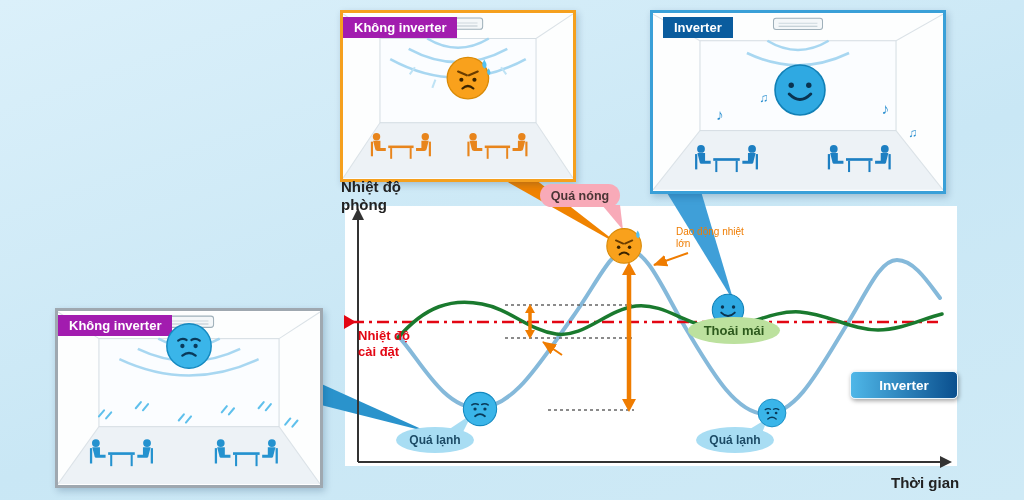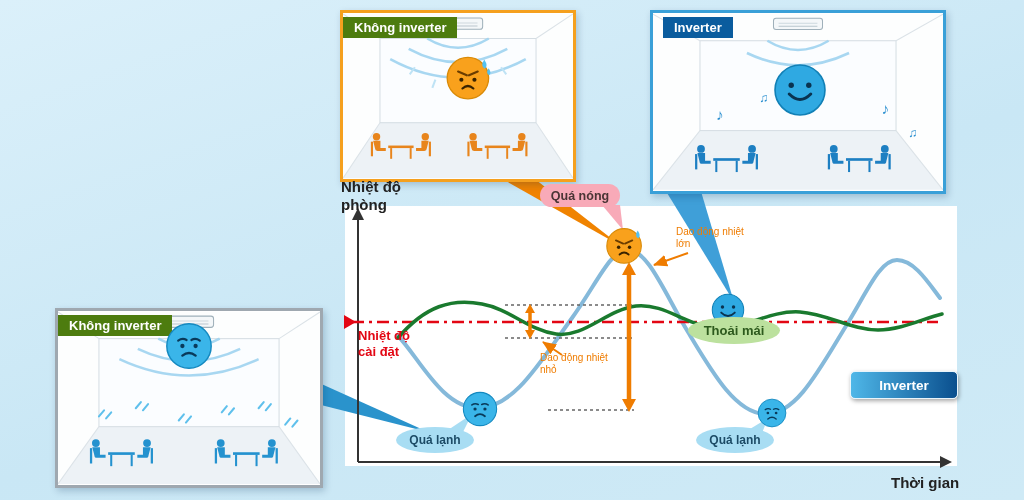--- a/index.html
+++ b/index.html
@@ -9,21 +9,21 @@
   .main-title{position:absolute;left:52px;top:58px;width:222px;font-size:26px;line-height:1.3;
     font-weight:bold;font-style:italic;color:#1068ab;z-index:5;}
   .chart-panel{position:absolute;left:345px;top:206px;width:612px;height:260px;background:#fff;z-index:1;}
   .overlay{position:absolute;left:0;top:0;width:1024px;height:500px;z-index:2;pointer-events:none;}
   .room{position:absolute;background:#fff;box-shadow:2px 3px 7px rgba(0,40,80,.22);z-index:3;}
   .room-hot{left:340px;top:10px;width:230px;height:166px;border:3px solid #f5a01e;}
   .room-inv{left:650px;top:10px;width:290px;height:178px;border:3px solid #3aa0d8;}
   .room-cold{left:55px;top:308px;width:262px;height:174px;border:3px solid #9fa8b0;}
   .room svg.room-bg{position:absolute;left:0;top:0;width:100%;height:100%;}
   .room-label{position:absolute;top:4px;padding:3px 11px;font-size:13px;font-weight:bold;color:#fff;z-index:2;white-space:nowrap;}
-  .label-dark{background:#4d7c0f;left:0;}
+  .label-dark{background:#a21caf;left:0;}
   .label-blue{background:#0a5c9e;left:10px;}
   .arc{stroke:#9ed3ef;stroke-width:2.5;fill:none;opacity:.9;}
   .persp{stroke:#dbe2e7;stroke-width:1;}
   .face{position:absolute;z-index:4;}
   .face svg{display:block;width:100%;height:100%;}
   .chart-face{position:absolute;z-index:4;}
   .chart-face svg{display:block;width:100%;height:100%;}
   .bubble{position:absolute;display:flex;align-items:center;justify-content:center;
     font-weight:bold;z-index:5;}
   .too-hot{left:540px;top:184px;width:80px;height:23px;background:#f8aab8;border-radius:12px;
@@ -284,21 +284,20 @@
       <circle cx="14.5" cy="20" r="1.8" fill="#093a5a"></circle>
         <circle cx="25.5" cy="20" r="1.8" fill="#093a5a"></circle>
       <path d="M14.5 28 q5.5 -4.5 11 0" stroke="#093a5a" stroke-width="2" fill="none" stroke-linecap="round"></path>
     </svg>
   </div>
 
   <div class="axis-label ylab">Nhiệt độ phòng</div>
   <div class="axis-label xlab">Thời gian</div>
   <div class="settemp">Nhiệt độ cài đặt</div>
   <div class="fluct fl-large">Dao động nhiệt lớn</div>
-  <div class="fluct fl-small">Dao động nhiệt nhỏ</div>
 
   <div class="bubble too-hot">Quá nóng</div>
   <div class="bubble too-cold too-cold-1">Quá lạnh</div>
   <div class="bubble too-cold too-cold-2">Quá lạnh</div>
   <div class="bubble comfortable">Thoải mái</div>
   <div class="badge badge-inverter">Inverter</div>
 
 </div>
 
 </body></html>

